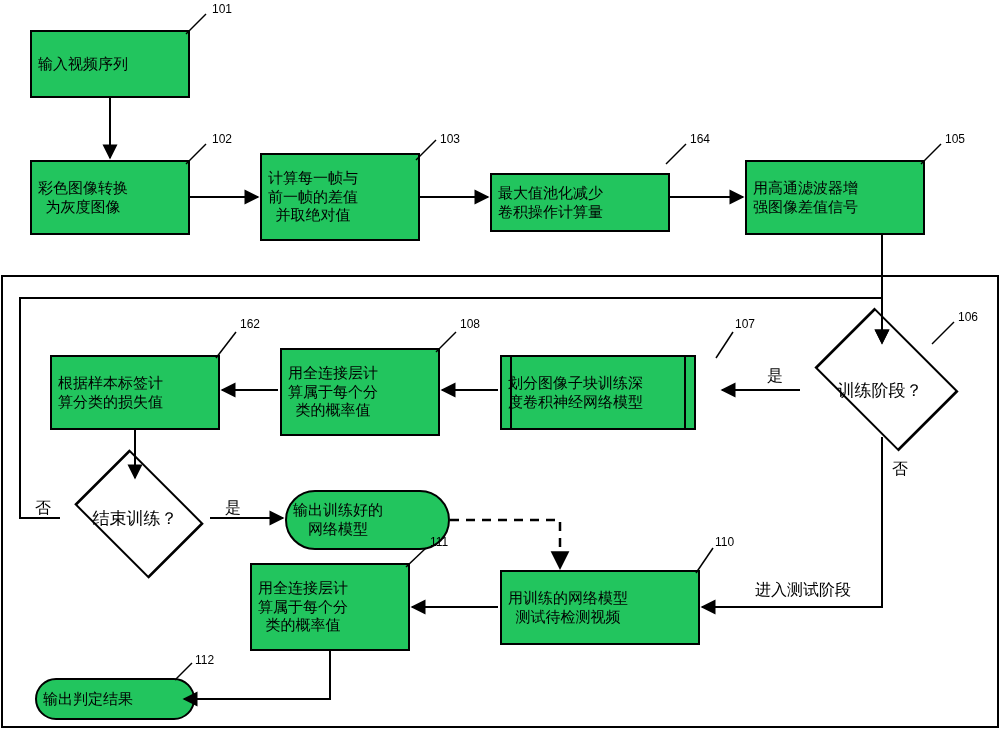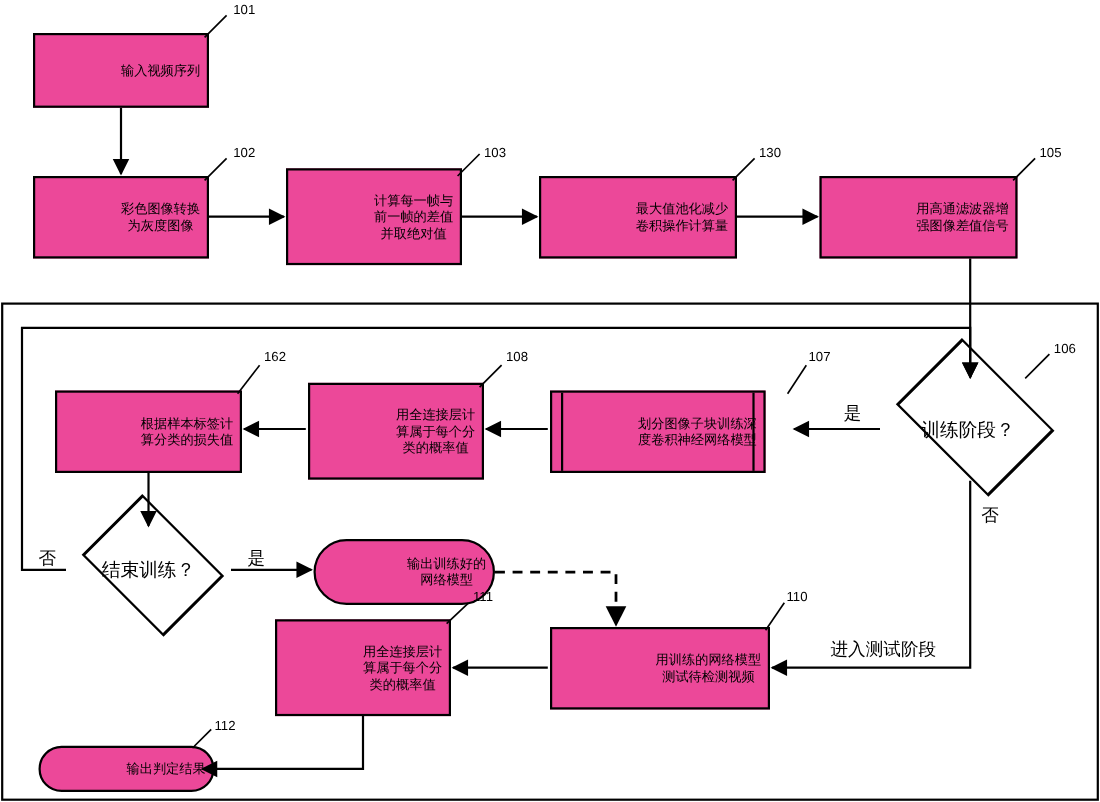--- a/index.html
+++ b/index.html
@@ -10,26 +10,26 @@
   }
   .canvas {
     position: relative;
     width: 1000px;
     height: 729px;
     background: #fff;
   }
   .node {
     position: absolute;
     border: 2px solid #000;
-    background: #ec4899;
+    background: #22c55e;
     display: flex;
     align-items: center;
-    justify-content: flex-end;
+    justify-content: flex-start;
     text-align: center;
-    font-size: 12px;
+    font-size: 15px;
     line-height: 1.25;
     box-sizing: border-box;
     padding: 4px 6px;
   }
   .subprocess {
     
   }
   .subprocess::before,
   .subprocess::after {
     content: "";
@@ -117,24 +117,24 @@
     </svg>
 
   <div class="node" style="left:260px; top:153px; width:160px; height:88px;">
     <span>计算每一帧与<br>前一帧的差值<br>并取绝对值</span>
   </div>
   <div class="tag" style="left:440px; top:132px;">103</div>
   <svg class="edges">
       <path d="M416 160 L436 140" stroke="#000" stroke-width="1.5" fill="none"></path>
     </svg>
 
-  <div class="node" style="left:490px; top:160px; width:180px; height:75px;">
+  <div class="node" style="left:490px; top:173px; width:180px; height:59px;">
     <span>最大值池化减少<br>卷积操作计算量</span>
   </div>
-  <div class="tag" style="left:690px; top:132px;">130</div>
+  <div class="tag" style="left:690px; top:132px;">164</div>
   <svg class="edges">
       <path d="M666 164 L686 144" stroke="#000" stroke-width="1.5" fill="none"></path>
     </svg>
 
   <div class="node" style="left:745px; top:160px; width:180px; height:75px;">
     <span>用高通滤波器增<br>强图像差值信号</span>
   </div>
   <div class="tag" style="left:945px; top:132px;">105</div>
   <svg class="edges">
       <path d="M921 164 L941 144" stroke="#000" stroke-width="1.5" fill="none"></path>

